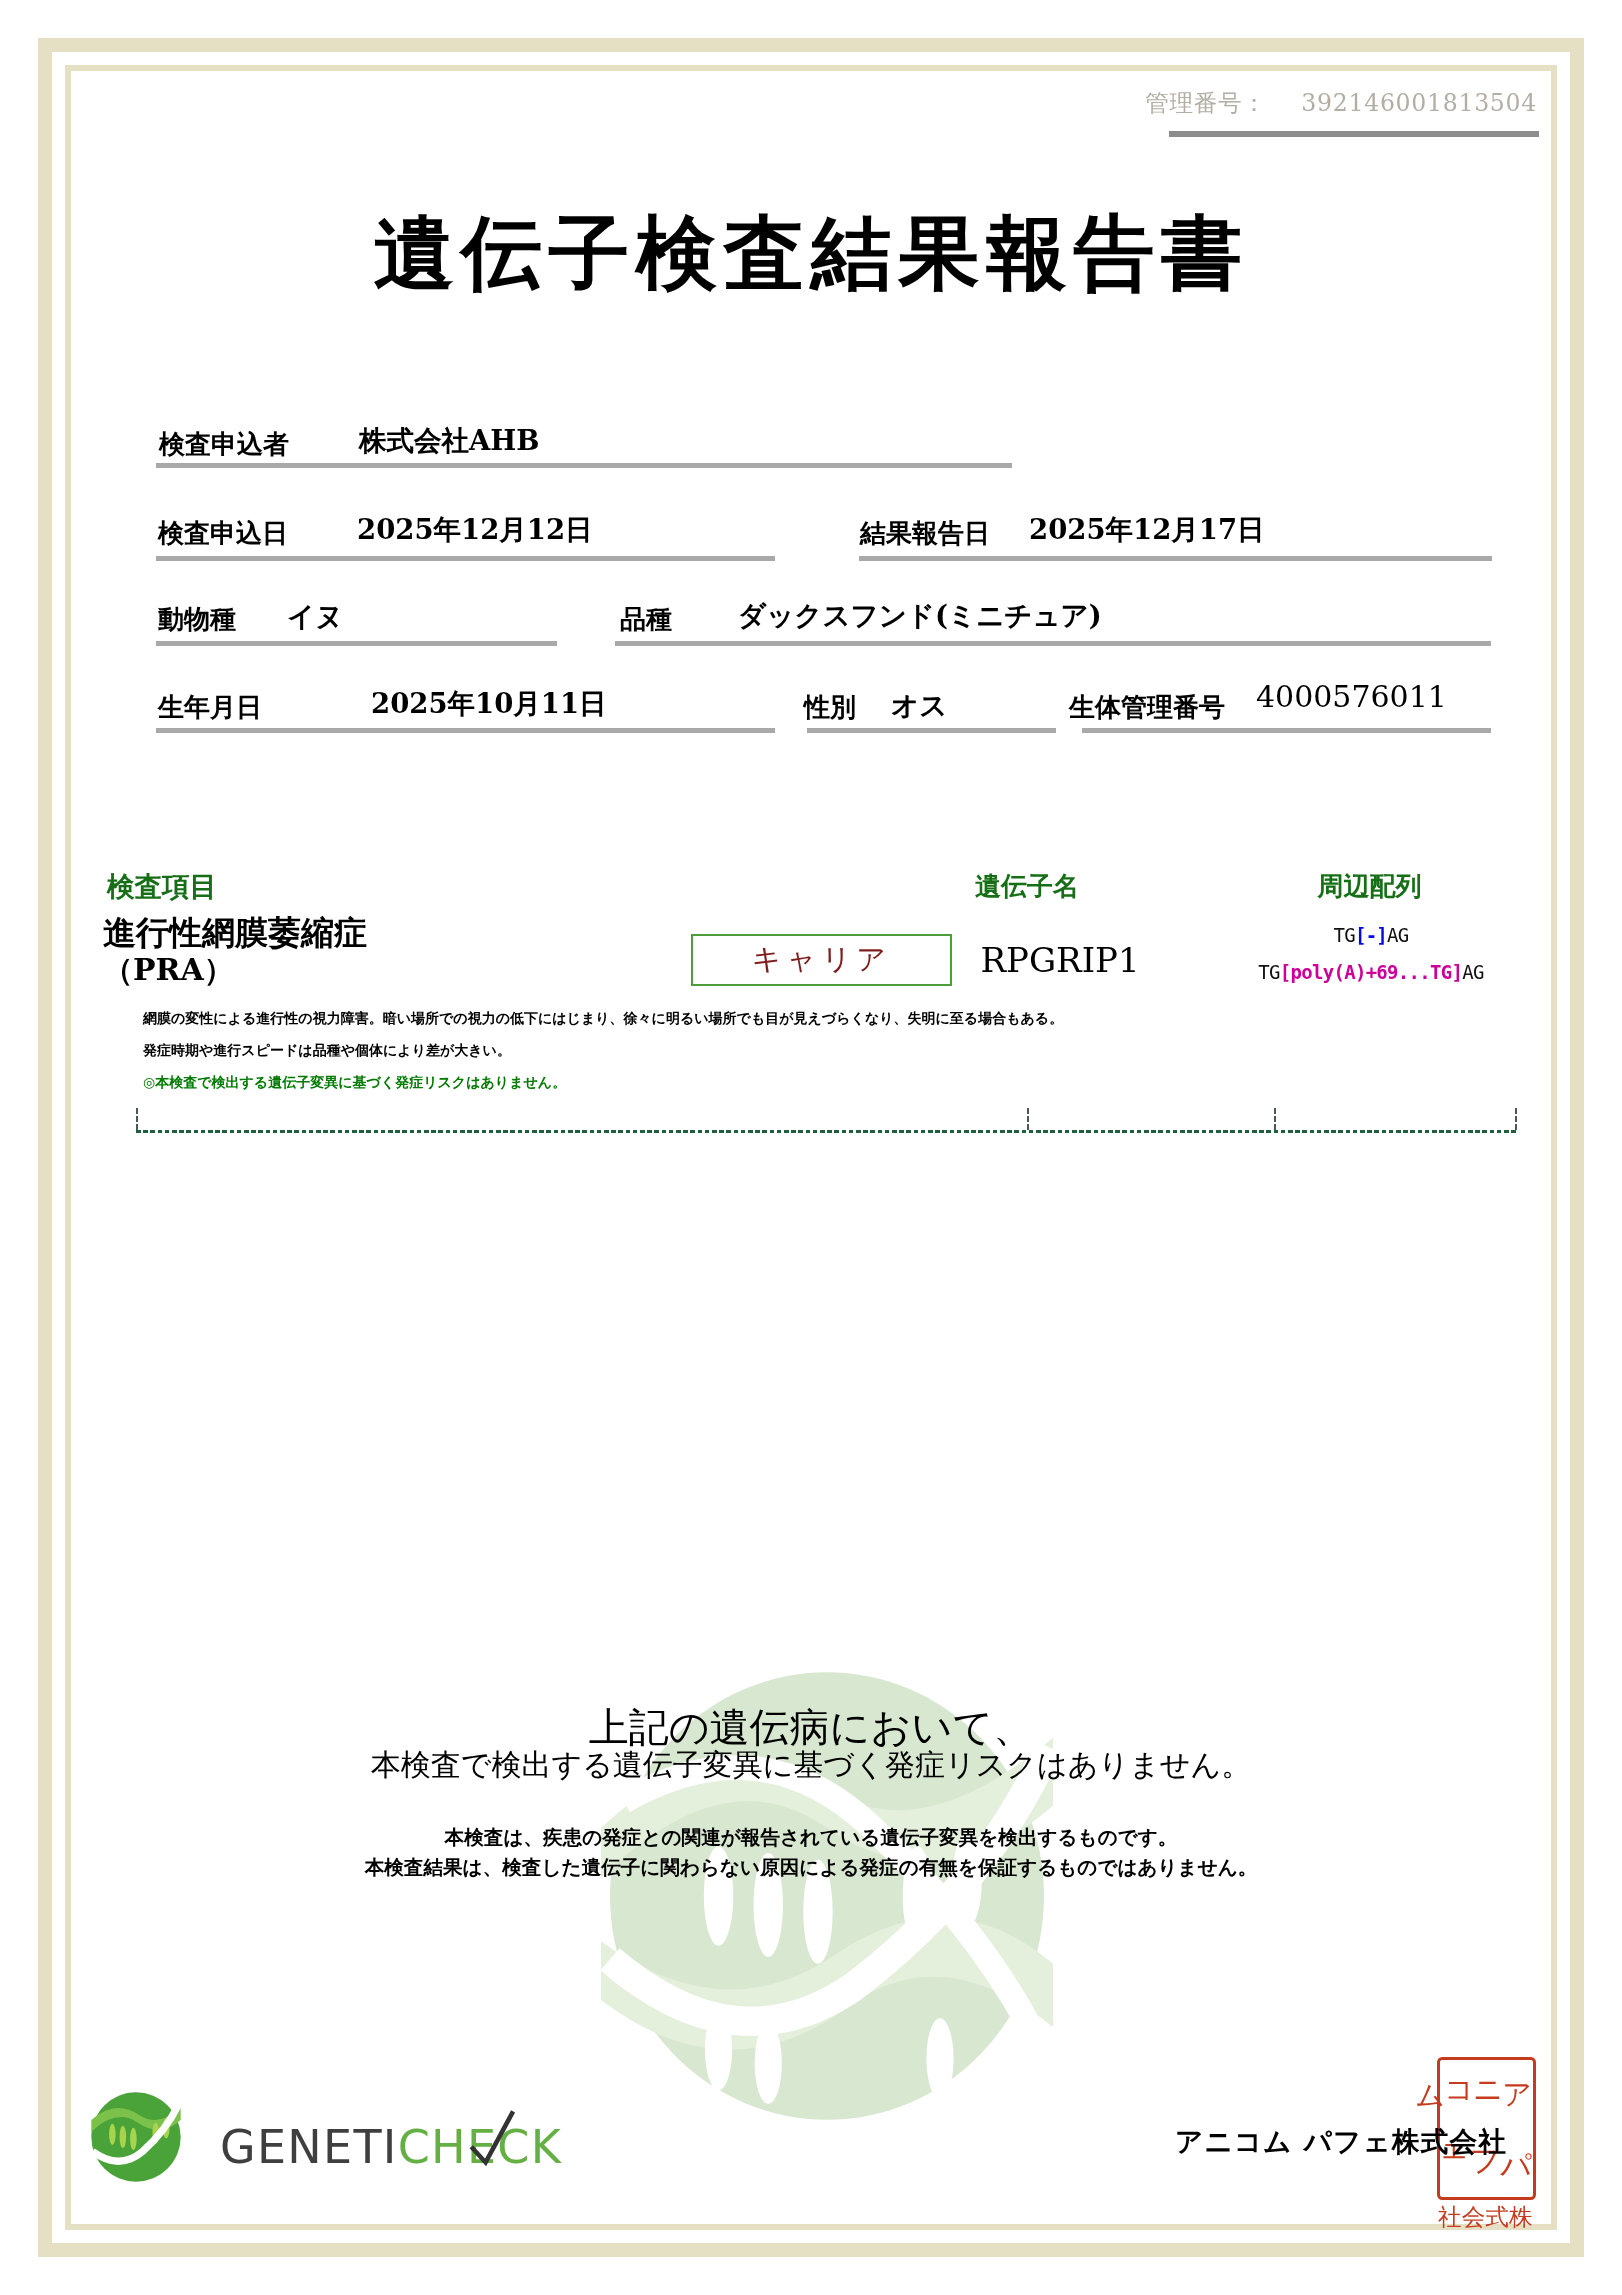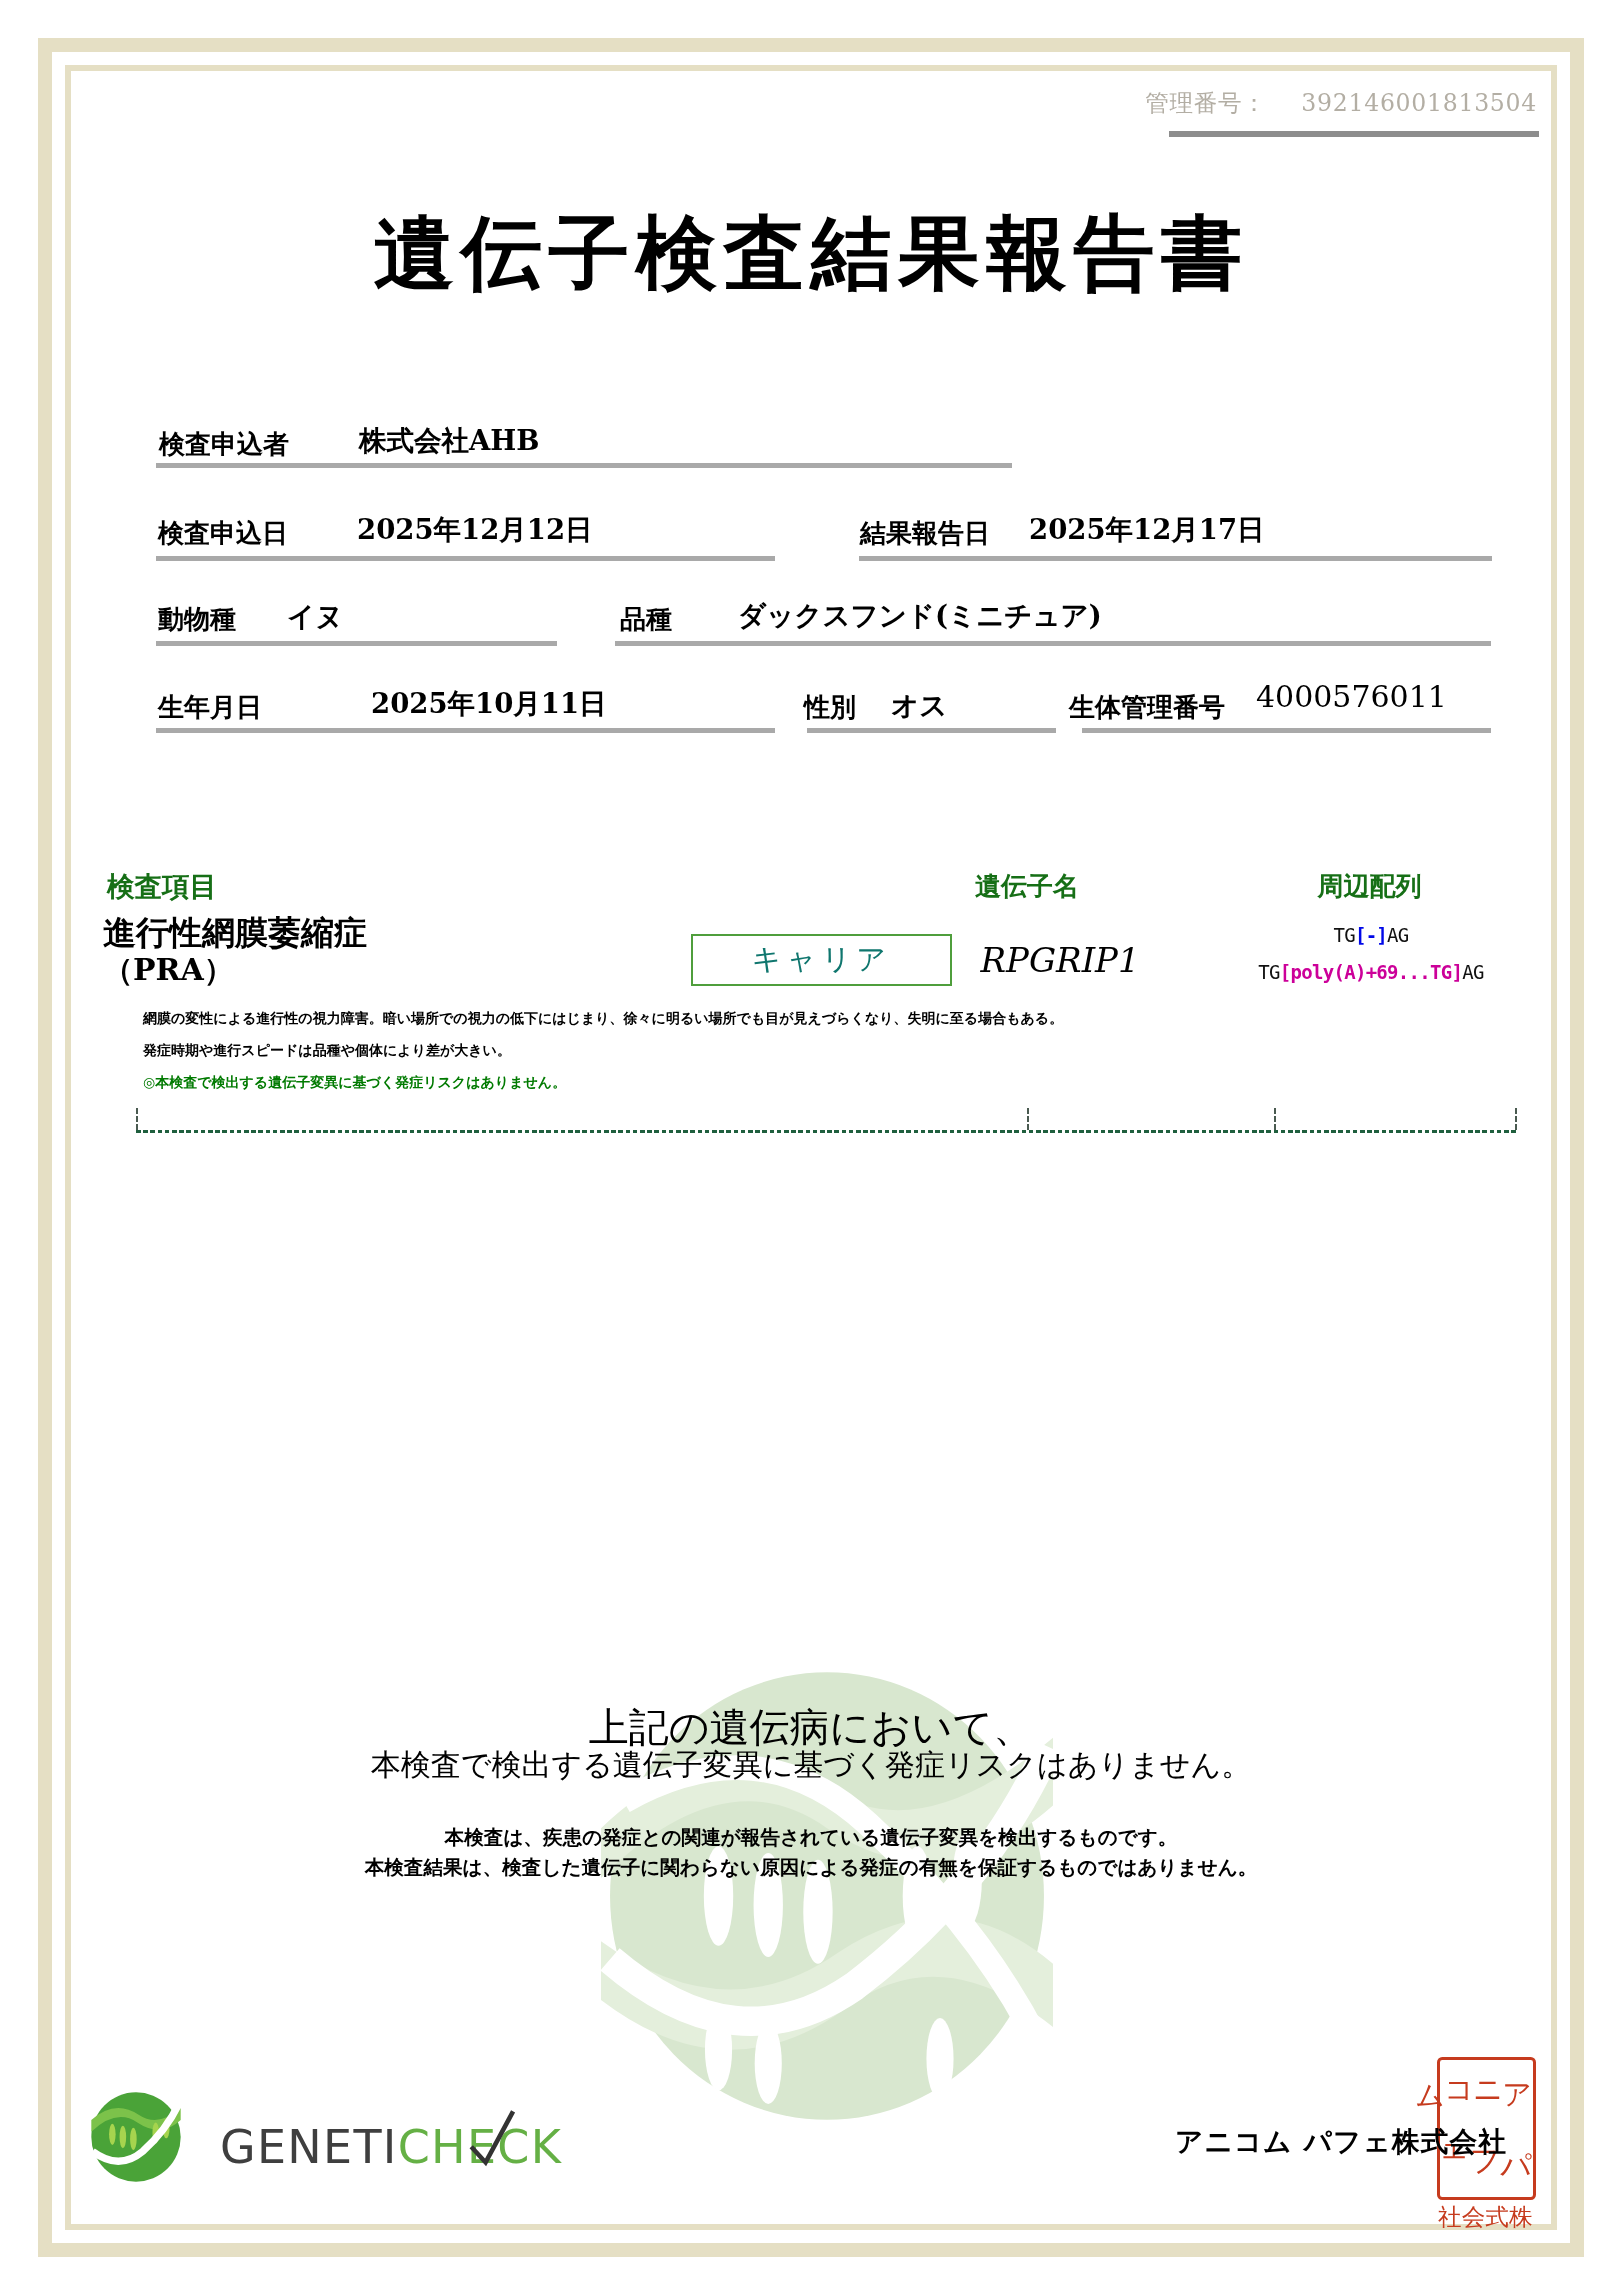--- a/index.html
+++ b/index.html
@@ -22,23 +22,23 @@
   .lbl{font-weight:bold;font-size:26px;}
   .val{font-size:27.5px;font-weight:bold;}
   .uline{height:5.2px;background:#a9a9a9;}
 
   .sec-label{color:#166f16;font-weight:bold;font-size:27.5px;}
   .disease{font-size:33px;font-weight:bold;}
   .disease-abbr{font-size:30px;font-weight:bold;}
 
   .status-box{left:691px;top:934px;width:257px;height:48px;border:2.6px solid #4f9e3c;
     display:flex;align-items:center;justify-content:center;}
-  .status-text{color:#0f766e;font-size:29px;letter-spacing:5.2px;}
-
-  .gene-name{font-size:34px;font-style:italic;}
+  .status-text{color:#7f1d1d;font-size:29px;letter-spacing:5.2px;}
+
+  .gene-name{font-size:34px;}
 
   .seq{font-family:"DejaVu Sans Mono","Liberation Mono",monospace;font-size:19px;letter-spacing:-0.7px;color:#111;}
   .seq .var1{color:#0008e8;font-weight:bold;}
   .seq .var2{color:#cc0099;font-weight:bold;}
 
   .desc{font-size:14px;font-weight:bold;line-height:32px;margin-left:40px;}
   .desc .green{color:#007a00;}
 
   .dash-grid{left:136px;top:1108px;width:1382px;height:22px;}
   .vdash{position:absolute;top:0;width:0;height:21.6px;border-left:2px dashed #4a5a50;}

